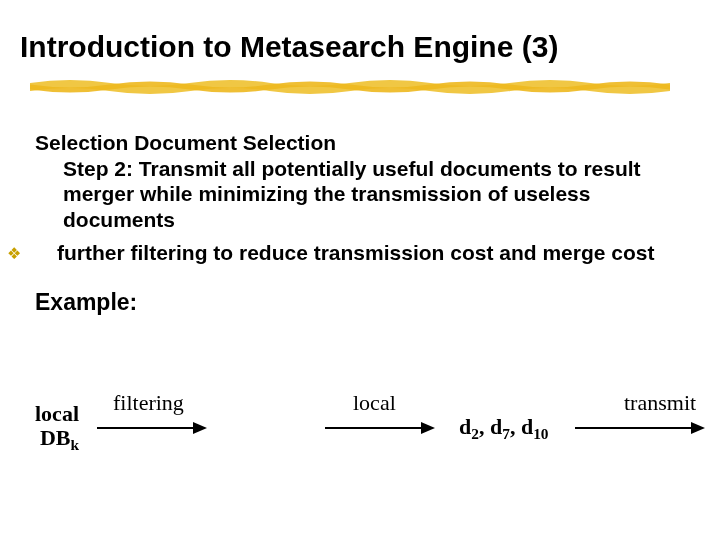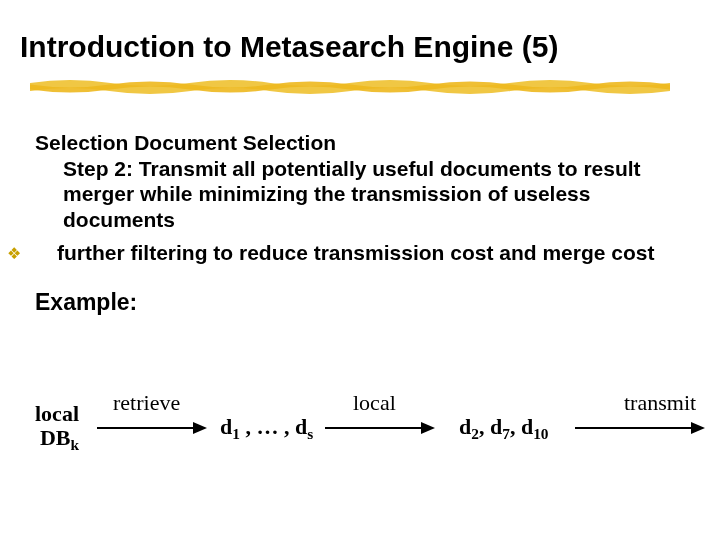--- a/index.html
+++ b/index.html
@@ -99,21 +99,21 @@
     position: absolute;
     top: 32px;
     height: 12px;
   }
 </style>
 </head>
 <body>
 
 <div class="slide">
 
-  <div class="title">Introduction to Metasearch Engine (5)</div>
+  <div class="title">Introduction to Metasearch Engine (3)</div>
 
   <svg class="underline" viewBox="0 0 640 18" preserveAspectRatio="none">
     <path d="M0 9 Q 40 3, 80 9 T 160 9 T 240 9 T 320 9 T 400 9 T 480 9 T 560 9 T 640 9" stroke="#f0c744" stroke-width="8" fill="none" stroke-linecap="round"></path>
     <path d="M0 9 Q 40 15, 80 9 T 160 9 T 240 9 T 320 9 T 400 9 T 480 9 T 560 9 T 640 9" stroke="#edb81f" stroke-width="5" fill="none" stroke-linecap="round" opacity="0.9"></path>
   </svg>
 
   <div class="body">
     <div>Selection Document Selection</div>
     <div class="step">Step 2: Transmit all potentially useful documents to result merger while minimizing the transmission of useless documents</div>
     <div class="bullet-line">
@@ -122,29 +122,26 @@
     <div class="example-label">Example:</div>
   </div>
 
   <div class="flow">
 
     <div class="node" style="left:0; top:12px; line-height:1.1;text-align:right;">
       <span>local</span><br>
       <span>DB</span><span class="sub">k</span>
     </div>
 
-    <div class="edge-label" style="left:78px;">retrieve</div>
+    <div class="edge-label" style="left:78px;">filtering</div>
     <svg class="arrow" style="left:62px; width:110px;" viewBox="0 0 110 12">
       <line x1="0" y1="6" x2="98" y2="6" stroke="#000" stroke-width="2"></line>
       <polygon points="110,6 96,0 96,12" fill="#000"></polygon>
     </svg>
 
-    <div class="node" style="left:185px; top:24px;">
-      <span>d</span><span class="sub">1</span><span> , … , d</span><span class="sub">s</span>
-    </div>
 
     <div class="edge-label" style="left:318px;">local</div>
     <svg class="arrow" style="left:290px; width:110px;" viewBox="0 0 110 12">
       <line x1="0" y1="6" x2="98" y2="6" stroke="#000" stroke-width="2"></line>
       <polygon points="110,6 96,0 96,12" fill="#000"></polygon>
     </svg>
 
     <div class="node" style="left:424px; top:24px;">
       <span>d</span><span class="sub">2</span><span>, d</span><span class="sub">7</span><span>, d</span><span class="sub">10</span>
     </div>

